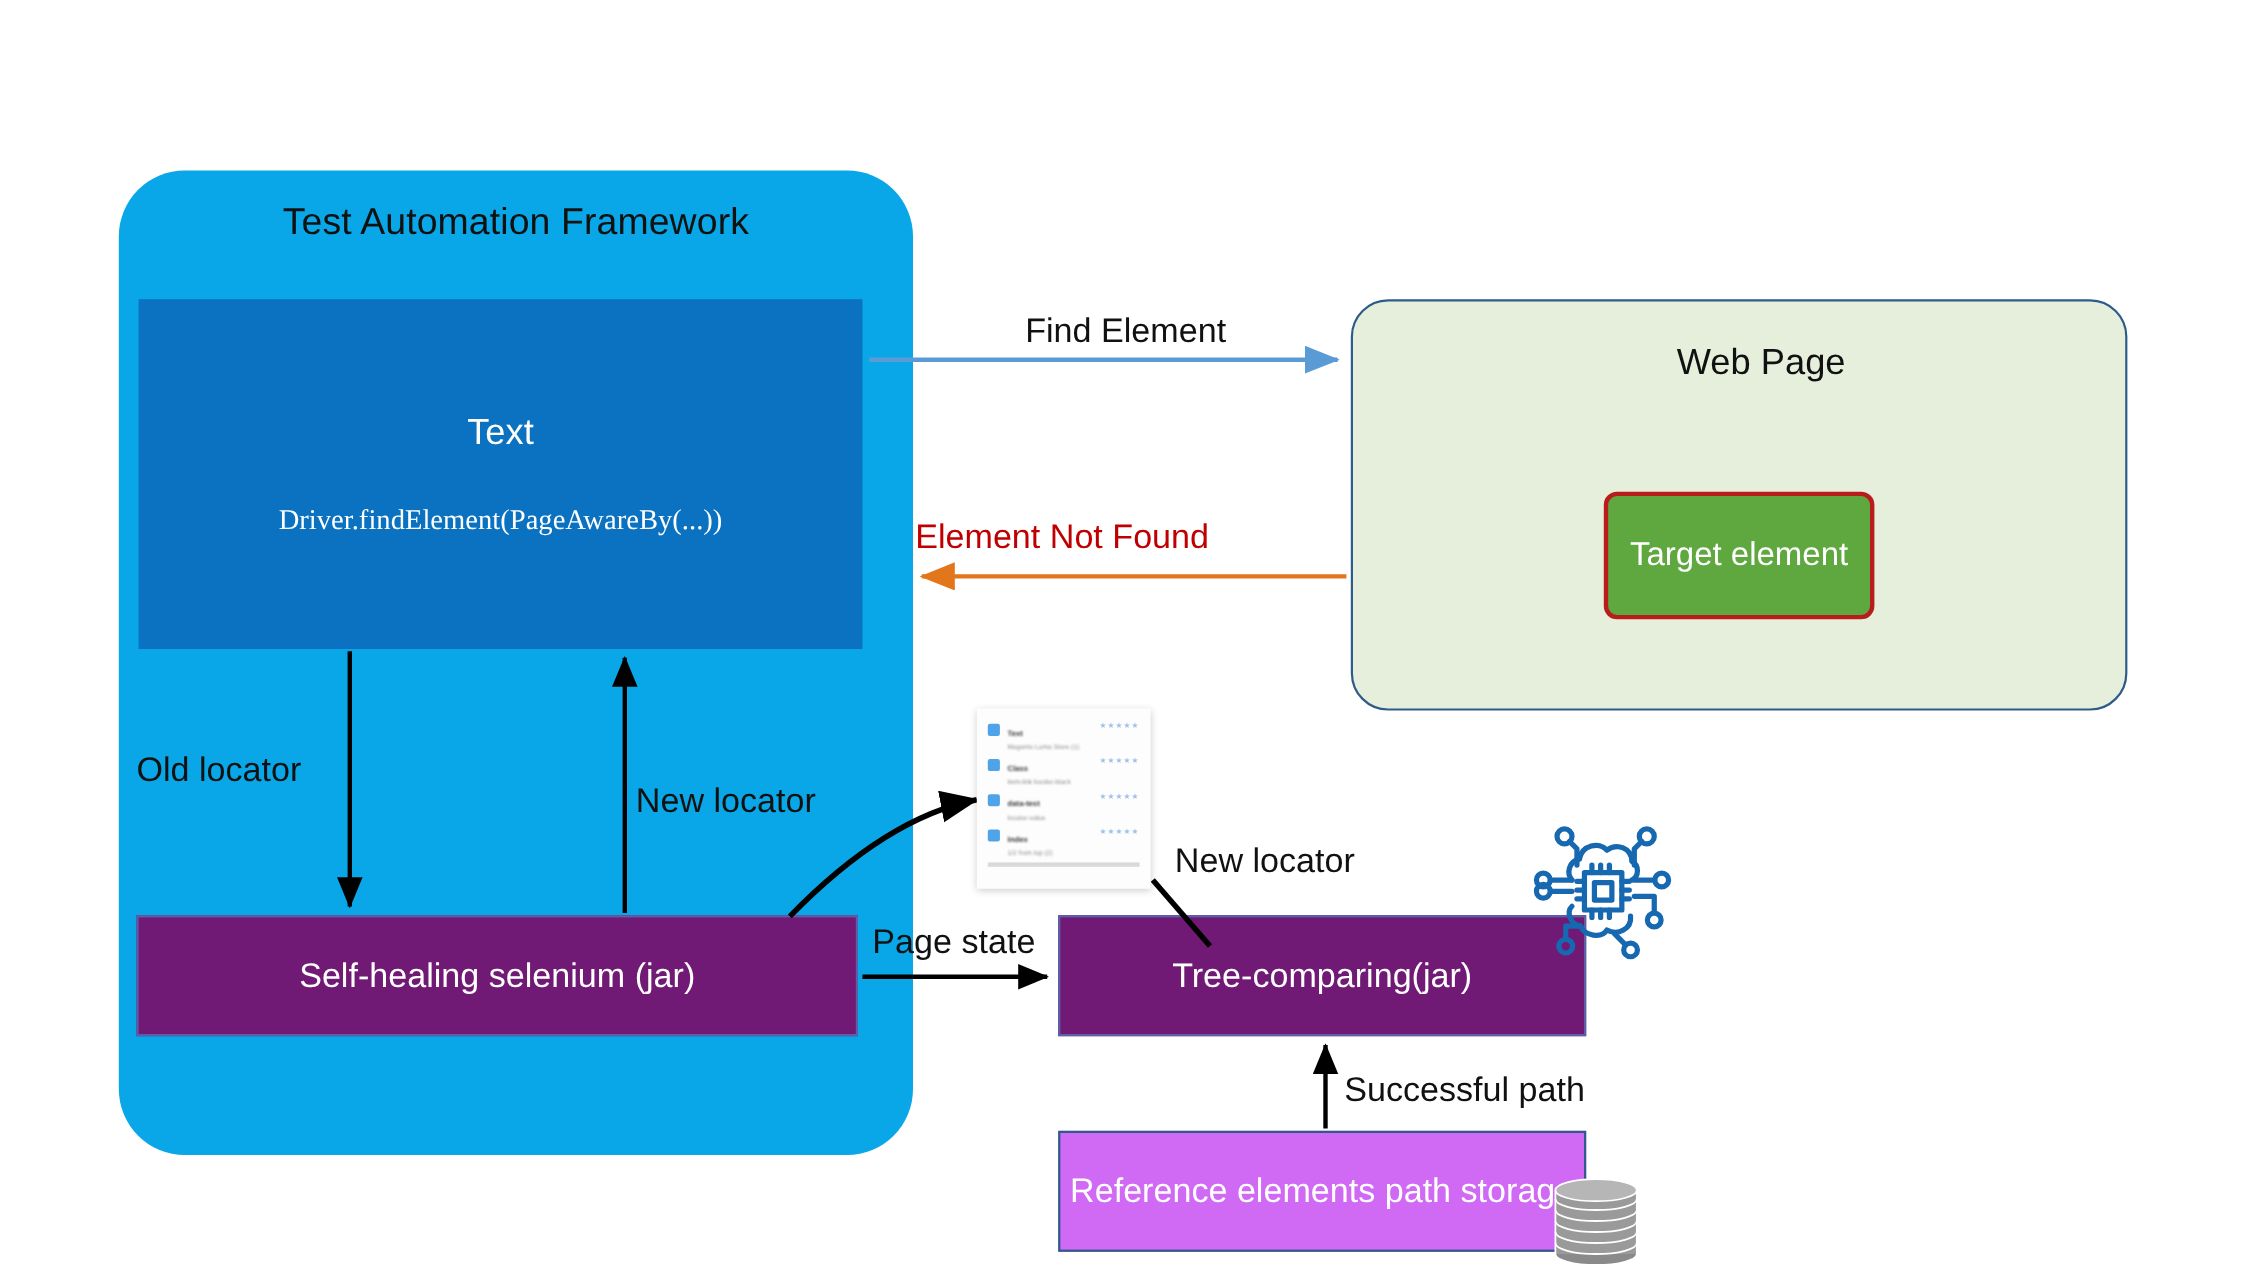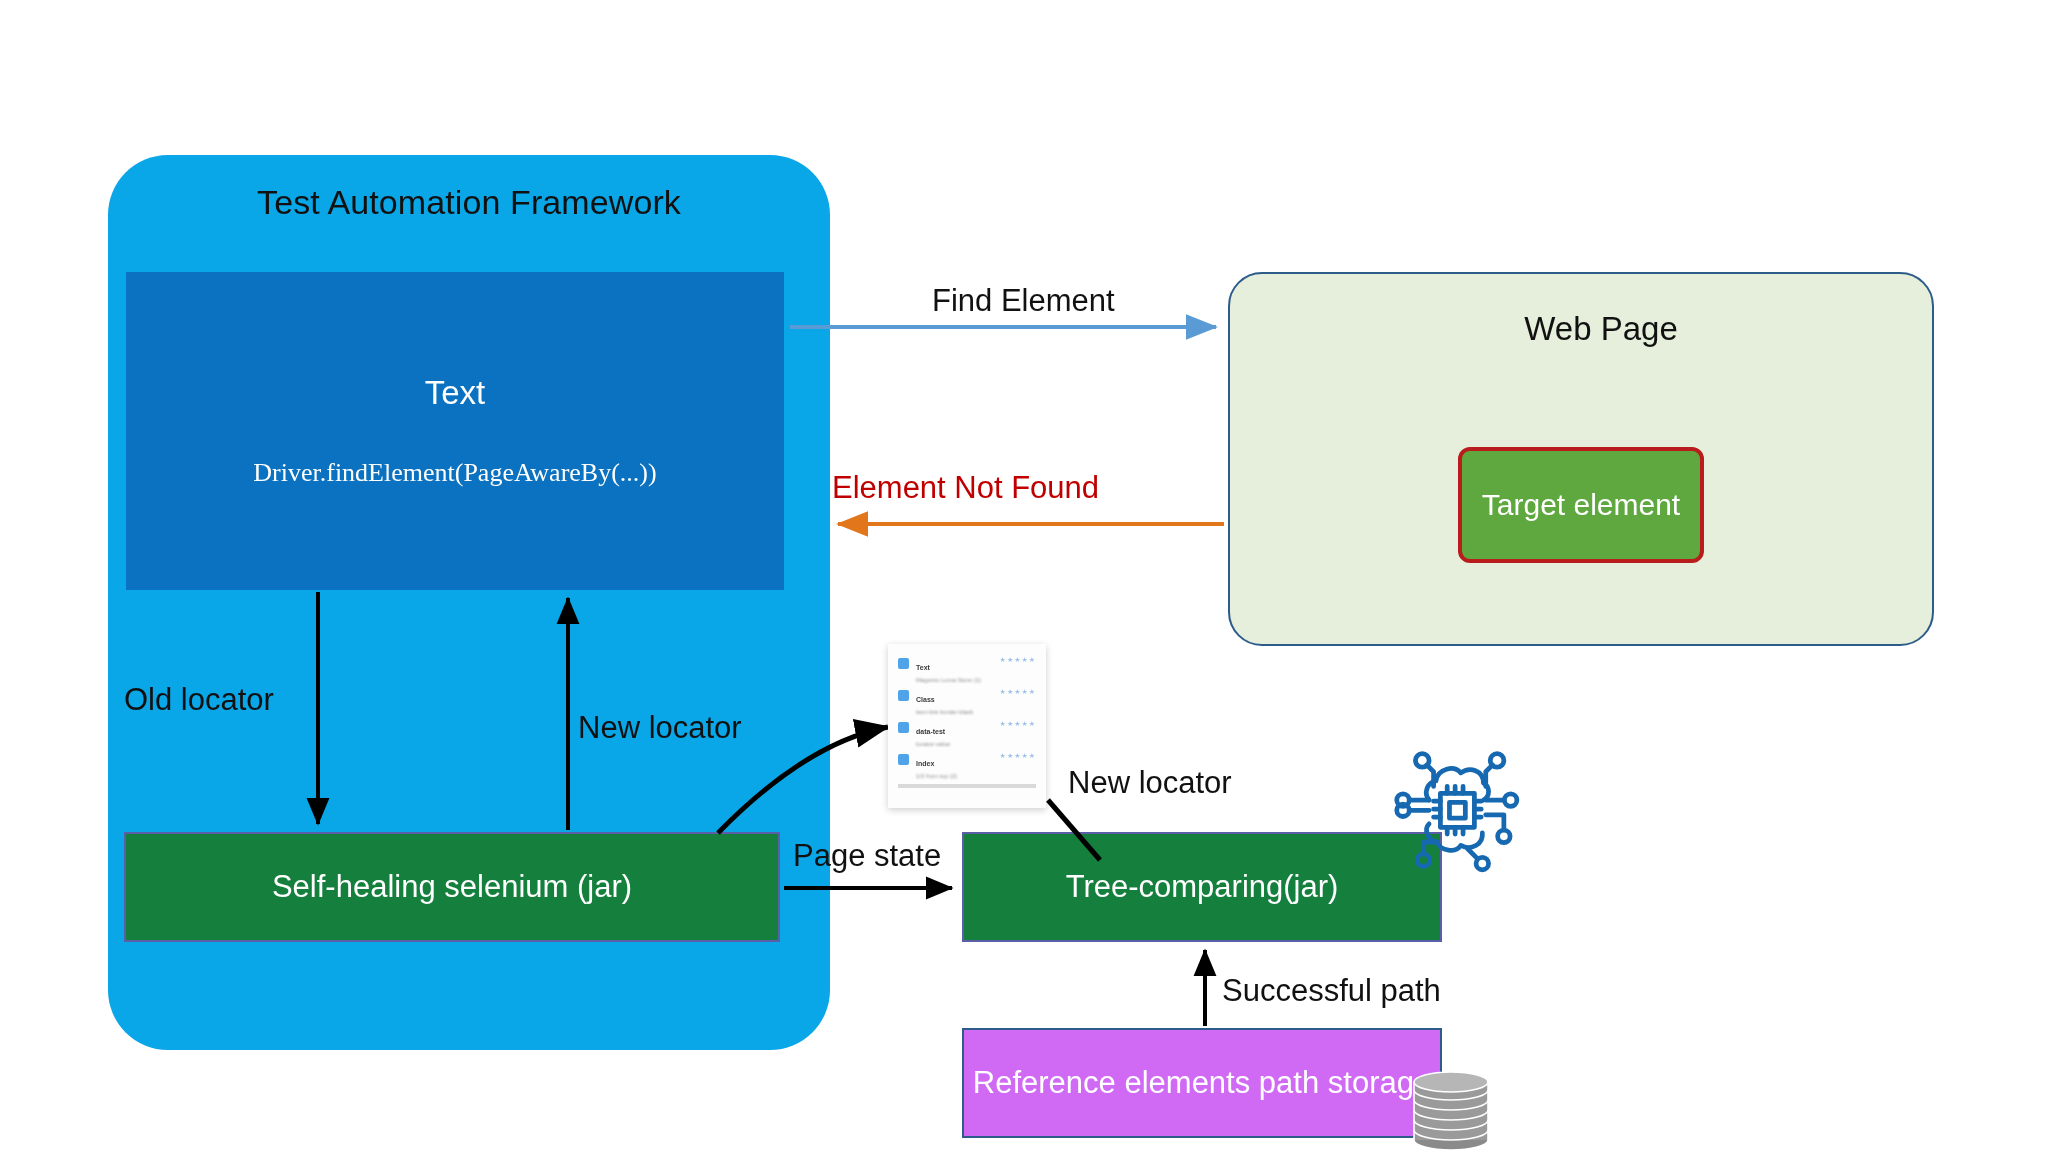--- a/index.html
+++ b/index.html
@@ -110,21 +110,21 @@
     display: flex;
     align-items: center;
     justify-content: center;
     text-align: center;
     z-index: 3;
     margin-top: 31px;
   }
 
   
   .pink-box {
-    background: #15803d;
+    background: #701a75;
     border: 2px solid #5B5FA8;
     color: #ffffff;
     display: flex;
     align-items: center;
     justify-content: center;
     text-align: center;
     font-size: 31px;
     line-height: 40px;
   }
   .self-healing-box {

